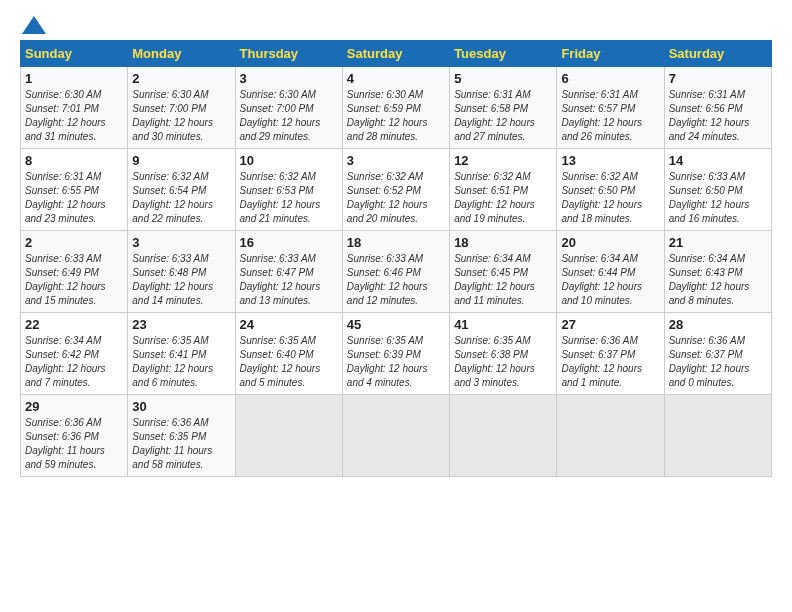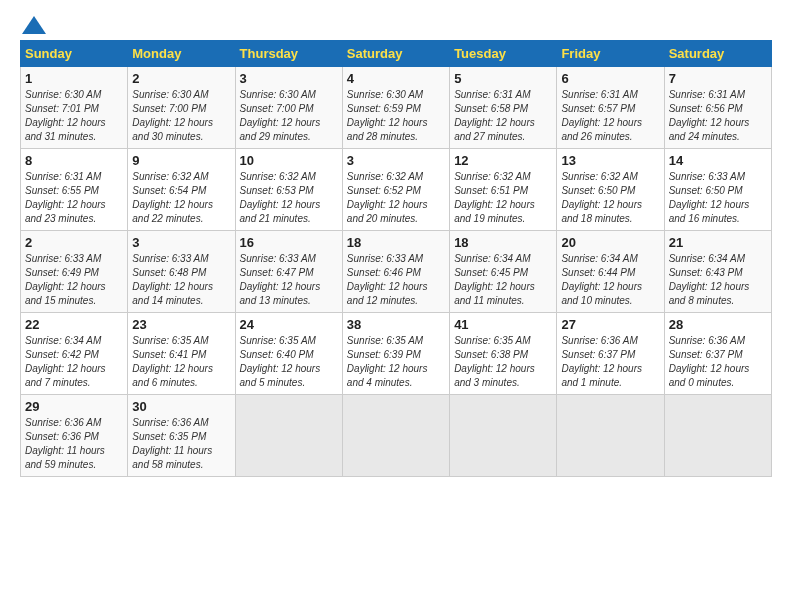--- a/index.html
+++ b/index.html
@@ -302,21 +302,21 @@
 and 6 minutes.</div>
           </td>
           <td>
             <span class="day-num">24</span>
             <div class="day-info" style="white-space: pre-line;">Sunrise: 6:35 AM
 Sunset: 6:40 PM
 Daylight: 12 hours
 and 5 minutes.</div>
           </td>
           <td>
-            <span class="day-num">38</span>
+            <span class="day-num">45</span>
             <div class="day-info" style="white-space: pre-line;">Sunrise: 6:35 AM
 Sunset: 6:39 PM
 Daylight: 12 hours
 and 4 minutes.</div>
           </td>
           <td>
             <span class="day-num">41</span>
             <div class="day-info" style="white-space: pre-line;">Sunrise: 6:35 AM
 Sunset: 6:38 PM
 Daylight: 12 hours

